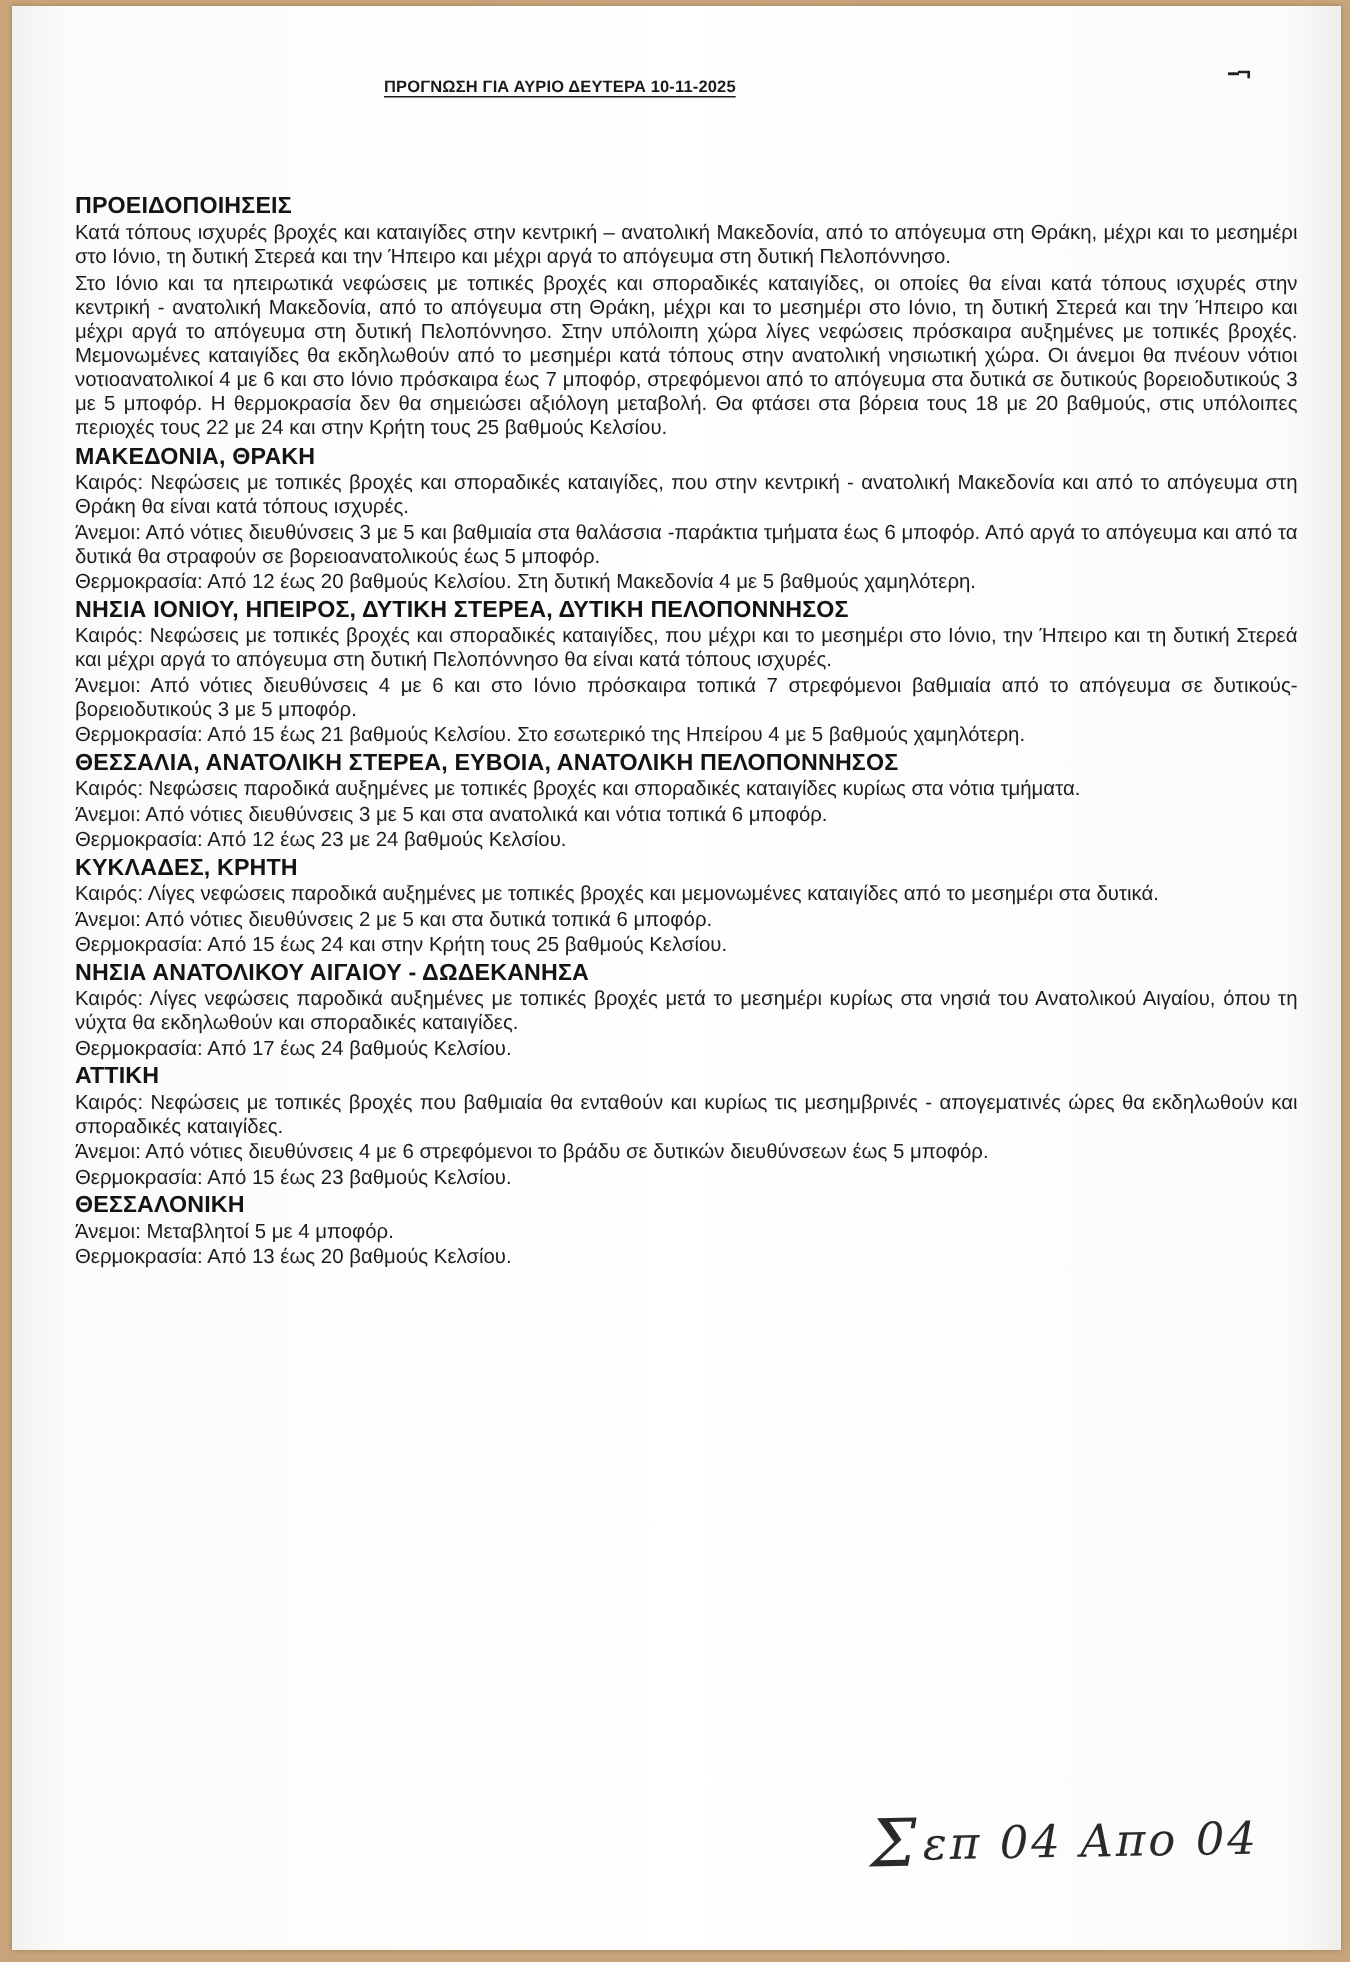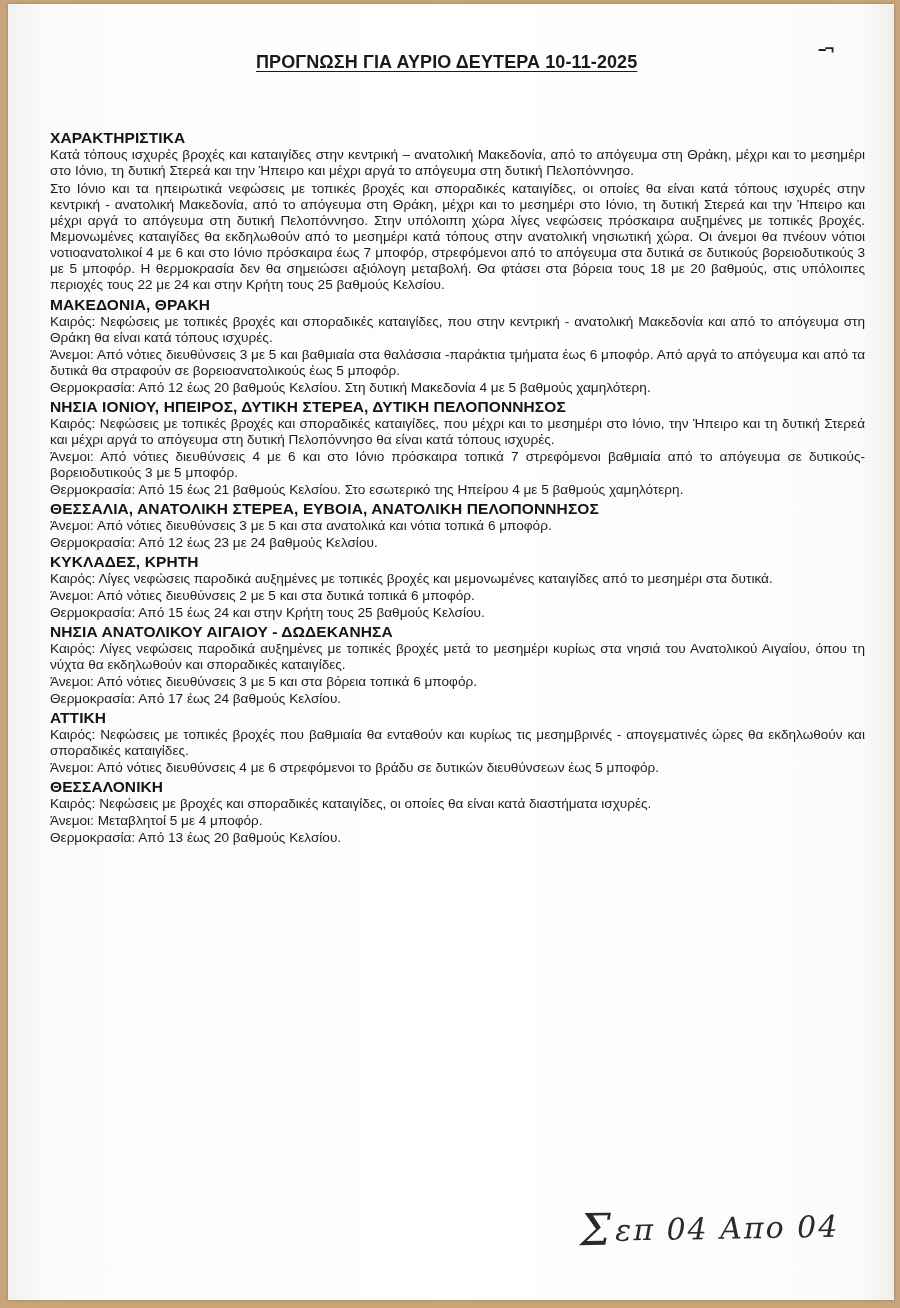--- a/index.html
+++ b/index.html
@@ -29,21 +29,21 @@
       top: 36px;
       font-size: 16px;
       font-weight: bold;
       color: #222;
       letter-spacing: -2px;
     }
     .title {
       position: absolute;
       left: 248px;
       top: 48px;
-      font-size: 18px;
+      font-size: 11px;
       font-weight: bold;
       color: #1a1a1a;
       text-decoration: underline;
       text-underline-offset: 3px;
       letter-spacing: 0.1px;
       white-space: nowrap;
     }
     .content {
       position: absolute;
       left: 42px;
@@ -95,21 +95,21 @@
 
 <div class="paper">
 
   <div class="corner-mark">--¬</div>
 
   <div class="title">ΠΡΟΓΝΩΣΗ ΓΙΑ ΑΥΡΙΟ ΔΕΥΤΕΡΑ 10-11-2025</div>
 
   <div class="content">
 
     <section>
-      <h2 class="section-heading">ΧΑΡΑΚΤΗΡΙΣΤΙΚΑ</h2>
+      <h2 class="section-heading">ΠΡΟΕΙΔΟΠΟΙΗΣΕΙΣ</h2>
       <p class="para">Κατά τόπους ισχυρές βροχές και καταιγίδες στην κεντρική – ανατολική Μακεδονία, από το απόγευμα στη Θράκη, μέχρι και το μεσημέρι στο Ιόνιο, τη δυτική Στερεά και την Ήπειρο και μέχρι αργά το απόγευμα στη δυτική Πελοπόννησο.</p>
     </section>
 
     <section>
       <p class="para">Στο Ιόνιο και τα ηπειρωτικά νεφώσεις με τοπικές βροχές και σποραδικές καταιγίδες, οι οποίες θα είναι κατά τόπους ισχυρές στην κεντρική - ανατολική Μακεδονία, από το απόγευμα στη Θράκη, μέχρι και το μεσημέρι στο Ιόνιο, τη δυτική Στερεά και την Ήπειρο και μέχρι αργά το απόγευμα στη δυτική Πελοπόννησο. Στην υπόλοιπη χώρα λίγες νεφώσεις πρόσκαιρα αυξημένες με τοπικές βροχές. Μεμονωμένες καταιγίδες θα εκδηλωθούν από το μεσημέρι κατά τόπους στην ανατολική νησιωτική χώρα. Οι άνεμοι θα πνέουν νότιοι νοτιοανατολικοί 4 με 6 και στο Ιόνιο πρόσκαιρα έως 7 μποφόρ, στρεφόμενοι από το απόγευμα στα δυτικά σε δυτικούς βορειοδυτικούς 3 με 5 μποφόρ. Η θερμοκρασία δεν θα σημειώσει αξιόλογη μεταβολή. Θα φτάσει στα βόρεια τους 18 με 20 βαθμούς, στις υπόλοιπες περιοχές τους 22 με 24 και στην Κρήτη τους 25 βαθμούς Κελσίου.</p>
     </section>
 
     <section>
       <h2 class="section-heading">ΜΑΚΕΔΟΝΙΑ, ΘΡΑΚΗ</h2>
       <p class="line">Καιρός: Νεφώσεις με τοπικές βροχές και σποραδικές καταιγίδες, που στην κεντρική - ανατολική Μακεδονία και από το απόγευμα στη Θράκη θα είναι κατά τόπους ισχυρές.</p>
@@ -119,47 +119,47 @@
 
     <section>
       <h2 class="section-heading"><span class="u-part">ΝΗΣΙΑ ΙΟΝΙΟΥ</span><span>, ΗΠΕΙΡΟΣ, ΔΥΤΙΚΗ ΣΤΕΡΕΑ, ΔΥΤΙΚΗ ΠΕΛΟΠΟΝΝΗΣΟΣ</span></h2>
       <p class="line">Καιρός: Νεφώσεις με τοπικές βροχές και σποραδικές καταιγίδες, που μέχρι και το μεσημέρι στο Ιόνιο, την Ήπειρο και τη δυτική Στερεά και μέχρι αργά το απόγευμα στη δυτική Πελοπόννησο θα είναι κατά τόπους ισχυρές.</p>
       <p class="line">Άνεμοι: Από νότιες διευθύνσεις 4 με 6 και στο Ιόνιο πρόσκαιρα τοπικά 7 στρεφόμενοι βαθμιαία από το απόγευμα σε δυτικούς-βορειοδυτικούς 3 με 5 μποφόρ.</p>
       <p class="line">Θερμοκρασία: Από 15 έως 21 βαθμούς Κελσίου. Στο εσωτερικό της Ηπείρου 4 με 5 βαθμούς χαμηλότερη.</p>
     </section>
 
     <section>
       <h2 class="section-heading">ΘΕΣΣΑΛΙΑ, ΑΝΑΤΟΛΙΚΗ ΣΤΕΡΕΑ, ΕΥΒΟΙΑ, ΑΝΑΤΟΛΙΚΗ ΠΕΛΟΠΟΝΝΗΣΟΣ</h2>
+      <p class="line">Καιρός: Νεφώσεις παροδικά αυξημένες με τοπικές βροχές και σποραδικές καταιγίδες κυρίως στα νότια τμήματα.</p>
       <p class="line">Άνεμοι: Από νότιες διευθύνσεις 3 με 5 και στα ανατολικά και νότια τοπικά 6 μποφόρ.</p>
       <p class="line">Θερμοκρασία: Από 12 έως 23 με 24 βαθμούς Κελσίου.</p>
     </section>
 
     <section>
       <h2 class="section-heading">ΚΥΚΛΑΔΕΣ, ΚΡΗΤΗ</h2>
       <p class="line">Καιρός: Λίγες νεφώσεις παροδικά αυξημένες με τοπικές βροχές και μεμονωμένες καταιγίδες από το μεσημέρι στα δυτικά.</p>
       <p class="line">Άνεμοι: Από νότιες διευθύνσεις 2 με 5 και στα δυτικά τοπικά 6 μποφόρ.</p>
       <p class="line">Θερμοκρασία: Από 15 έως 24 και στην Κρήτη τους 25 βαθμούς Κελσίου.</p>
     </section>
 
     <section>
       <h2 class="section-heading">ΝΗΣΙΑ ΑΝΑΤΟΛΙΚΟΥ ΑΙΓΑΙΟΥ - ΔΩΔΕΚΑΝΗΣΑ</h2>
       <p class="line">Καιρός: Λίγες νεφώσεις παροδικά αυξημένες με τοπικές βροχές μετά το μεσημέρι κυρίως στα νησιά του Ανατολικού Αιγαίου, όπου τη νύχτα θα εκδηλωθούν και σποραδικές καταιγίδες.</p>
-      <p class="line">Άνεμοι: Από νότιες διευθύνσεις 3 με 5 και στα βόρεια τοπικά 6 μποφόρ.</p>
       <p class="line">Θερμοκρασία: Από 17 έως 24 βαθμούς Κελσίου.</p>
     </section>
 
     <section>
       <h2 class="section-heading">ΑΤΤΙΚΗ</h2>
       <p class="line">Καιρός: Νεφώσεις με τοπικές βροχές που βαθμιαία θα ενταθούν και κυρίως τις μεσημβρινές - απογεματινές ώρες θα εκδηλωθούν και σποραδικές καταιγίδες.</p>
       <p class="line">Άνεμοι: Από νότιες διευθύνσεις 4 με 6 στρεφόμενοι το βράδυ σε δυτικών διευθύνσεων έως 5 μποφόρ.</p>
+      <p class="line">Θερμοκρασία: Από 15 έως 23 βαθμούς Κελσίου.</p>
     </section>
 
     <section>
       <h2 class="section-heading">ΘΕΣΣΑΛΟΝΙΚΗ</h2>
-      <p class="line">Καιρός: Νεφώσεις με βροχές και σποραδικές καταιγίδες, οι οποίες θα είναι κατά διαστήματα ισχυρές.</p>
       <p class="line">Άνεμοι: Μεταβλητοί 5 με 4 μποφόρ.</p>
       <p class="line">Θερμοκρασία: Από 13 έως 20 βαθμούς Κελσίου.</p>
     </section>
 
   </div>
 
   <div class="signature">
     <span class="sig-sigma">Σ</span><span>επ 04 Απο 04</span>
   </div>
 

